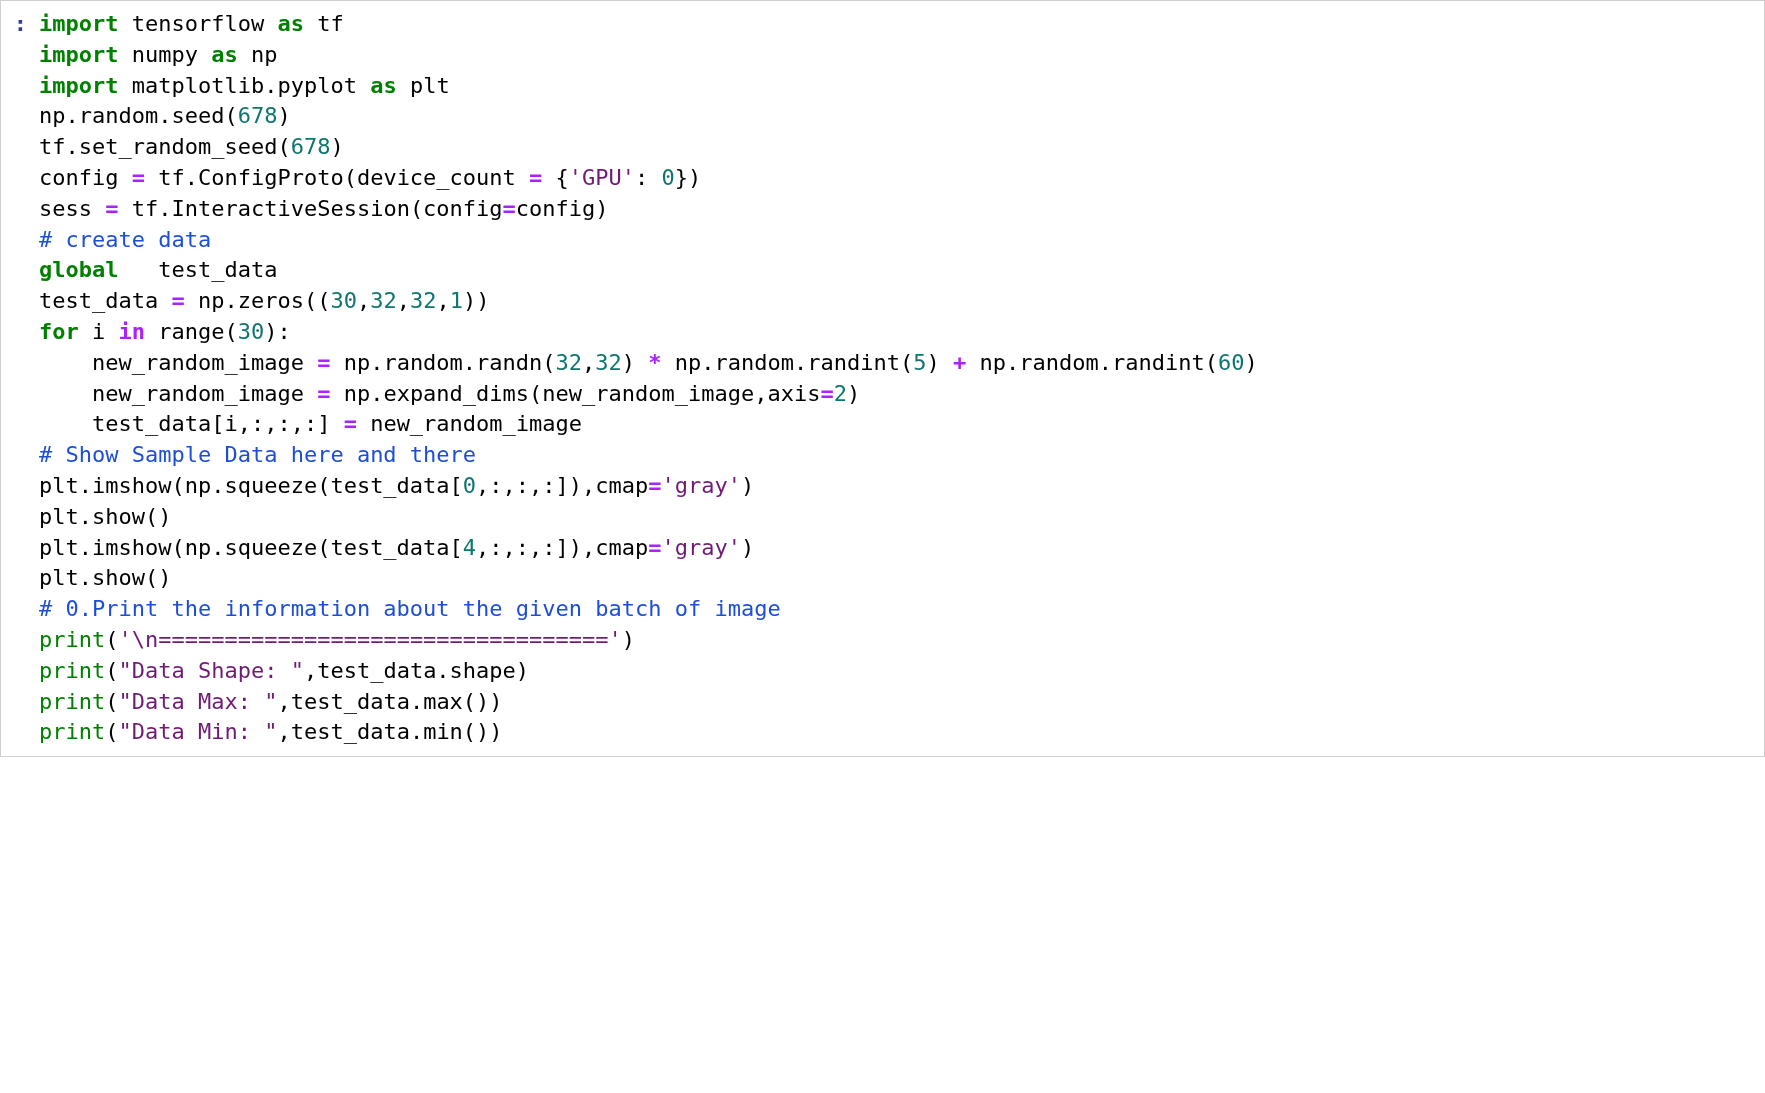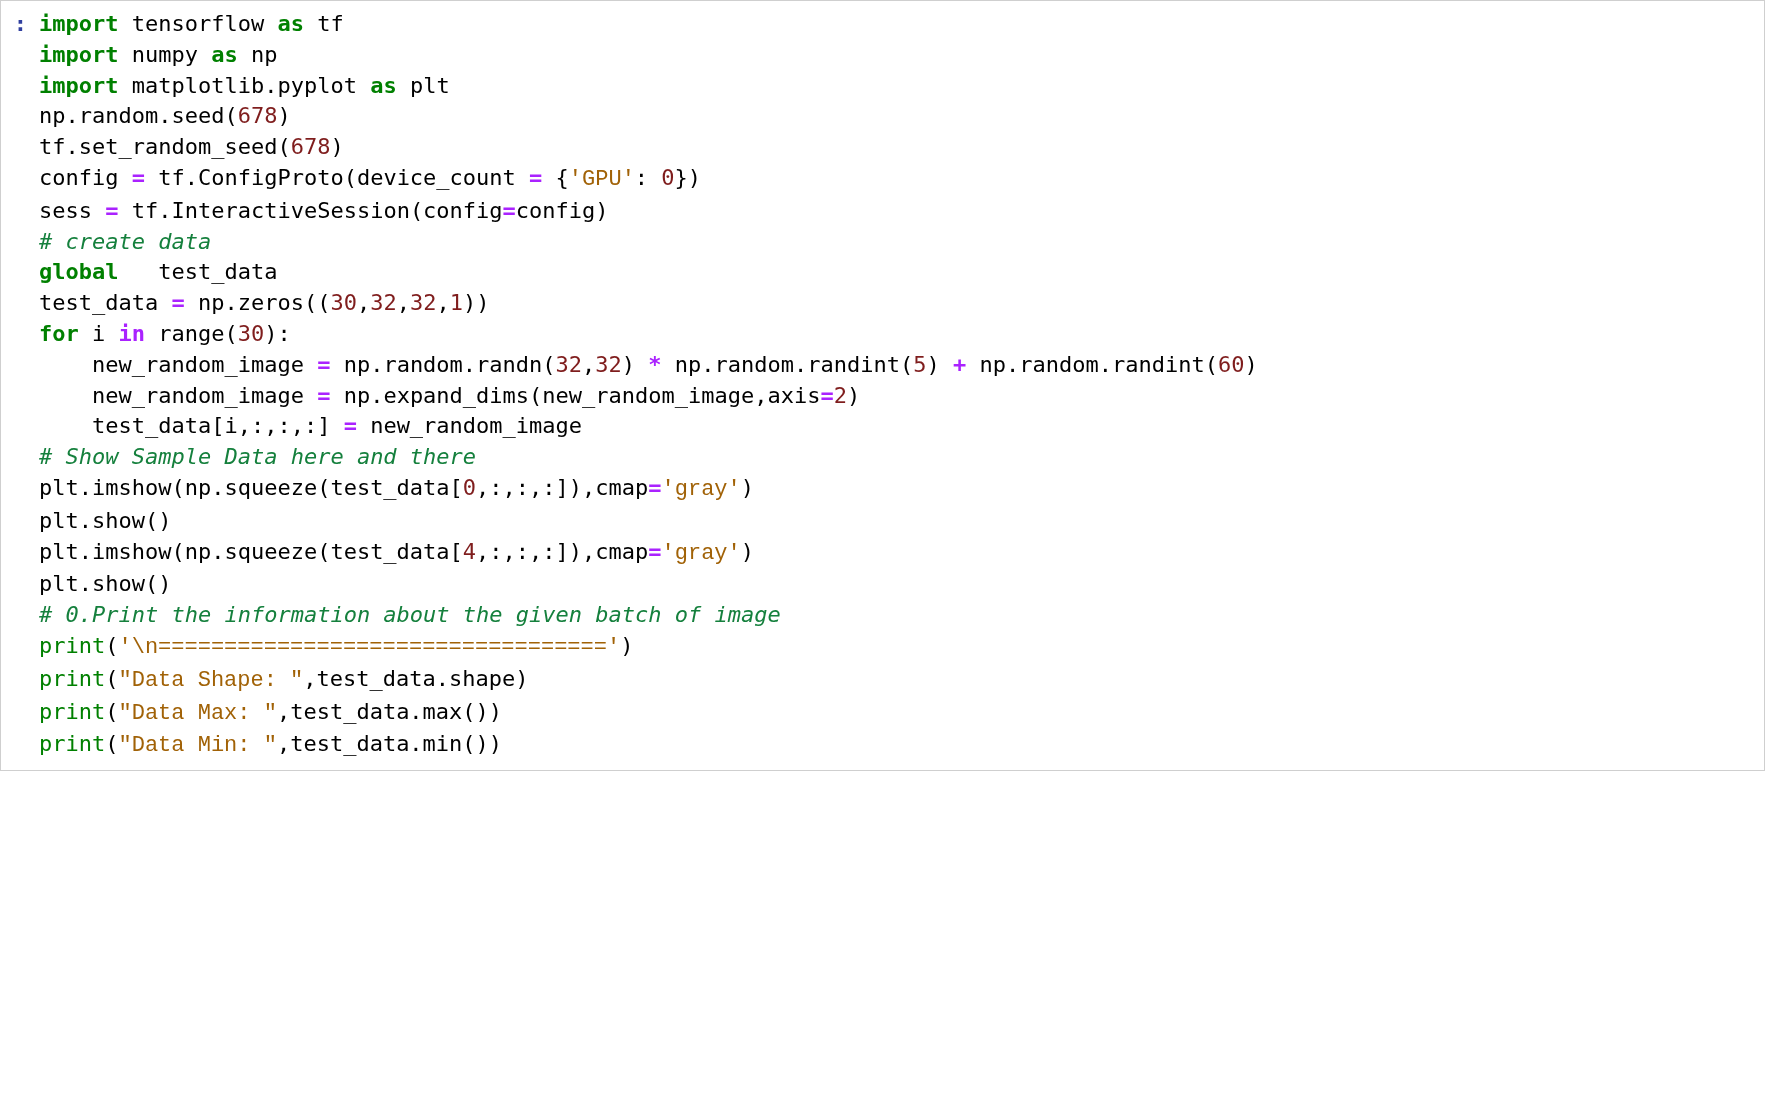--- a/index.html
+++ b/index.html
@@ -25,23 +25,23 @@
     }
     .code-area {
       padding: 8px 12px 8px 8px;
       flex: 1;
       white-space: pre;
       color: #000000;
       overflow-x: auto;
     }
     .kw { color: #008000; font-weight: bold; }
     .op { color: #AA22FF; font-weight: bold; }
-    .num { color: #7f1d1d; }
-    .str { color: #a16207; font-family: Liberation Mono, monospace; }
-    .com { color: #15803d; font-style: italic; }
+    .num { color: #0f766e; }
+    .str { color: #701a75; }
+    .com { color: #1d4ed8; }
     .bi { color: #008000; margin-top: 32px; }
   </style>
 </head>
 <body>
 
 <div class="notebook-cell">
   <div class="prompt-area">:</div>
   <div class="code-area" id="code-area"><div><span class="kw">import</span><span> tensorflow </span><span class="kw">as</span><span> tf</span></div><div><span class="kw">import</span><span> numpy </span><span class="kw">as</span><span> np</span></div><div><span class="kw">import</span><span> matplotlib.pyplot </span><span class="kw">as</span><span> plt</span></div><div><span>np.random.seed(</span><span class="num">678</span><span>)</span></div><div><span>tf.set_random_seed(</span><span class="num">678</span><span>)</span></div><div><span>config </span><span class="op">=</span><span> tf.ConfigProto(device_count </span><span class="op">=</span><span> {</span><span class="str">'GPU'</span><span>: </span><span class="num">0</span><span>})</span></div><div><span>sess </span><span class="op">=</span><span> tf.InteractiveSession(config</span><span class="op">=</span><span>config)</span></div><div><span></span></div><div><span class="com"># create data</span></div><div><span class="kw">global</span><span>   test_data</span></div><div><span>test_data </span><span class="op">=</span><span> np.zeros((</span><span class="num">30</span><span>,</span><span class="num">32</span><span>,</span><span class="num">32</span><span>,</span><span class="num">1</span><span>))</span></div><div><span class="kw">for</span><span> i </span><span class="op">in</span><span> range(</span><span class="num">30</span><span>):</span></div><div><span>    new_random_image </span><span class="op">=</span><span> np.random.randn(</span><span class="num">32</span><span>,</span><span class="num">32</span><span>) </span><span class="op">*</span><span> np.random.randint(</span><span class="num">5</span><span>) </span><span class="op">+</span><span> np.random.randint(</span><span class="num">60</span><span>)</span></div><div><span>    new_random_image </span><span class="op">=</span><span> np.expand_dims(new_random_image,axis</span><span class="op">=</span><span class="num">2</span><span>)</span></div><div><span>    test_data[i,:,:,:] </span><span class="op">=</span><span> new_random_image</span></div><div><span></span></div><div><span class="com"># Show Sample Data here and there</span></div><div><span>plt.imshow(np.squeeze(test_data[</span><span class="num">0</span><span>,:,:,:]),cmap</span><span class="op">=</span><span class="str">'gray'</span><span>)</span></div><div><span>plt.show()</span></div><div><span></span></div><div><span>plt.imshow(np.squeeze(test_data[</span><span class="num">4</span><span>,:,:,:]),cmap</span><span class="op">=</span><span class="str">'gray'</span><span>)</span></div><div><span>plt.show()</span></div><div><span></span></div><div><span class="com"># 0.Print the information about the given batch of image</span></div><div><span class="bi">print</span><span>(</span><span class="str">'\n=================================='</span><span>)</span></div><div><span class="bi">print</span><span>(</span><span class="str">"Data Shape: "</span><span>,test_data.shape)</span></div><div><span class="bi">print</span><span>(</span><span class="str">"Data Max: "</span><span>,test_data.max())</span></div><div><span class="bi">print</span><span>(</span><span class="str">"Data Min: "</span><span>,test_data.min())</span></div></div>
 </div>
 

